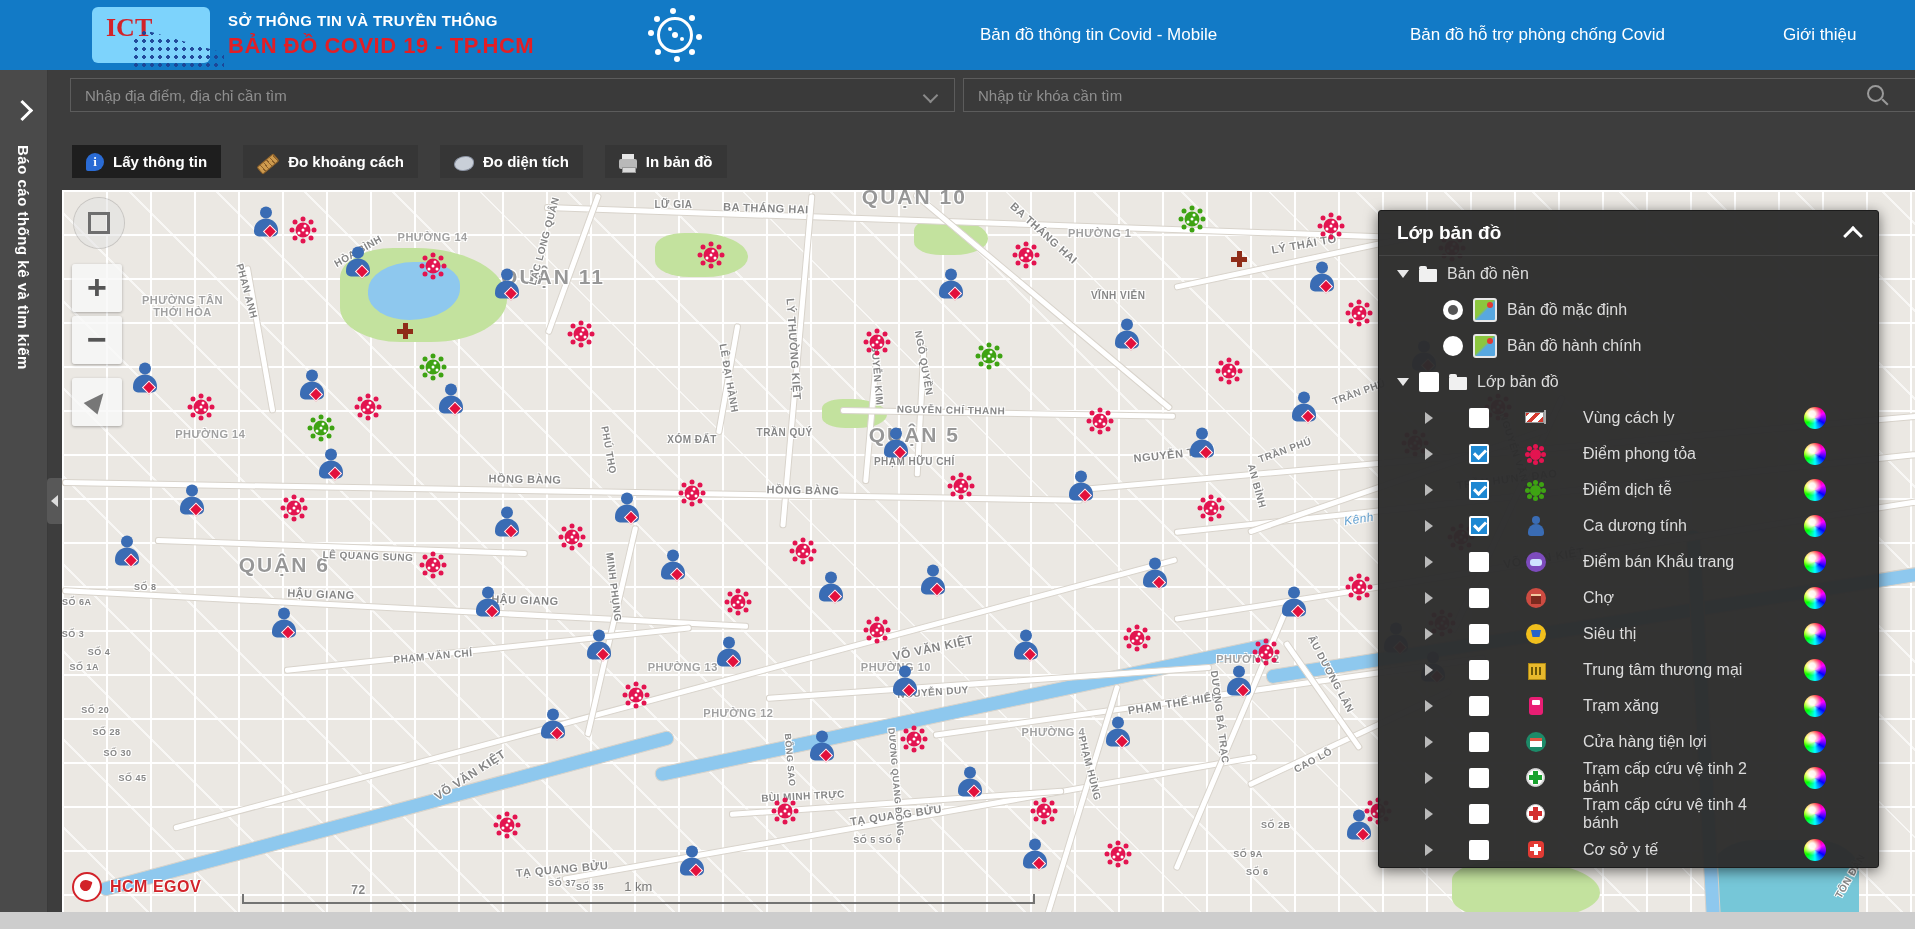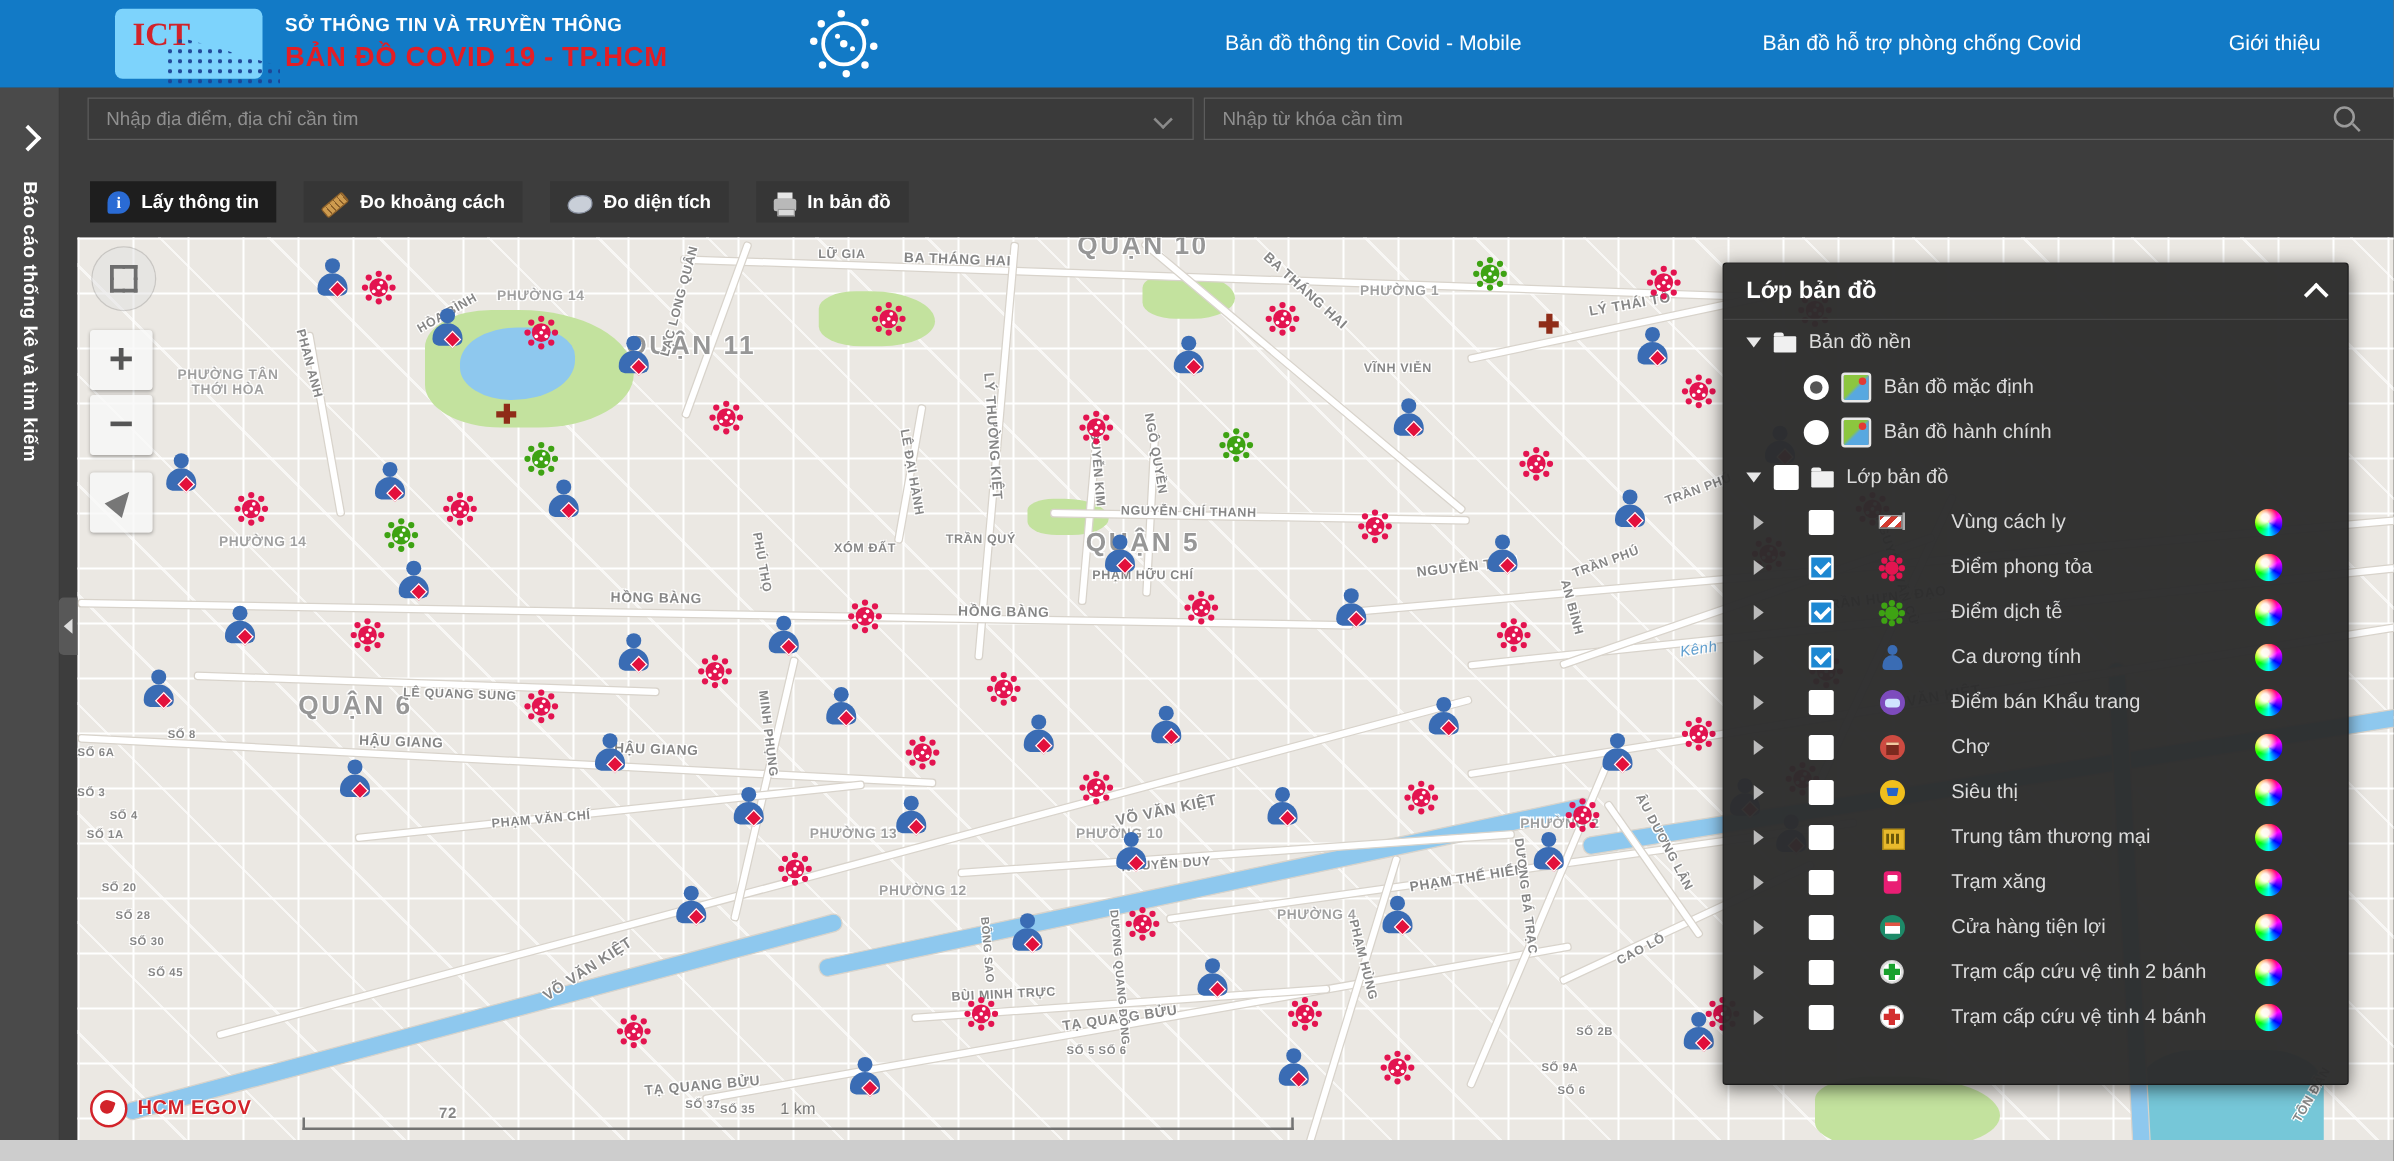--- a/index.html
+++ b/index.html
@@ -125,21 +125,21 @@
 
   
   .panel{position:absolute;left:1378px;top:210px;width:501px;height:658px;background:rgba(44,44,44,.97);
     border:1px solid #1c1c1c;border-radius:3px;box-shadow:0 3px 14px rgba(0,0,0,.55);z-index:20;box-sizing:border-box;}
   .panel-header{height:44px;display:flex;align-items:center;padding:0 18px;border-bottom:1px solid #454545;cursor:pointer;}
   .panel-title{color:#fff;font-size:19px;font-weight:bold;}
   .chev-up{margin-left:auto;width:11px;height:11px;border-left:3px solid #fff;border-top:3px solid #fff;transform:rotate(45deg);margin-top:6px;}
   .tree-row{height:36px;display:flex;align-items:center;gap:10px;color:#dcdcdc;font-size:16px;cursor:pointer;}
   .grp{padding-left:18px;}
   .base-row{padding-left:64px;}
-  .layer-row{padding-left:24px;gap:36px;}
+  .layer-row{padding-left:46px;gap:36px;}
   .caret-down{width:0;height:0;border-left:6px solid transparent;border-right:6px solid transparent;border-top:8px solid #e8e8e8;flex:0 0 auto;}
   .caret-right{width:0;height:0;border-top:6px solid transparent;border-bottom:6px solid transparent;border-left:8px solid #b9b9b9;flex:0 0 auto;}
   .folder{width:18px;height:13px;background:#f0f0f0;border-radius:1px;position:relative;margin-top:2px;flex:0 0 auto;}
   .folder::before{content:"";position:absolute;top:-3px;left:0;width:8px;height:3px;background:#f0f0f0;border-radius:2px 2px 0 0;}
   .radio{width:20px;height:20px;border-radius:50%;background:#fff;position:relative;flex:0 0 auto;}
   .selected .radio::after{content:"";position:absolute;inset:5px;border-radius:50%;background:#555;}
   .cb{width:20px;height:20px;background:#fff;border-radius:2px;position:relative;flex:0 0 auto;box-sizing:border-box;}
   .checked .cb{background:#1e88d2;border:2px solid #fff;}
   .checked .cb::after{content:"";position:absolute;left:3px;top:3px;width:9px;height:5px;border-left:3px solid #fff;border-bottom:3px solid #fff;transform:rotate(-45deg);}
   .mapthumb{width:20px;height:20px;border-radius:3px;border:2px solid #e8e8e8;background:linear-gradient(135deg,#8cc63f 0 45%,#58a8e0 55%);position:relative;box-sizing:content-box;flex:0 0 auto;}
@@ -289,21 +289,21 @@
         <div class="road" style="left: 10%; top: 10%; width: 8%; transform: rotate(80deg);"></div>
       </div>
     <div>
         <div class="maplabel district" style="left: 46%; top: 1%; font-size: 21px; transform: translate(-50%, -50%);">QUẬN 10</div>
         <div class="maplabel district" style="left: 26.5%; top: 12%; font-size: 21px; transform: translate(-50%, -50%);">QUẬN 11</div>
         <div class="maplabel district" style="left: 46%; top: 34%; font-size: 21px; transform: translate(-50%, -50%);">QUẬN 5</div>
         <div class="maplabel district" style="left: 12%; top: 52%; font-size: 21px; transform: translate(-50%, -50%);">QUẬN 6</div>
       </div>
     <div>
         <div class="maplabel ward" style="left: 20%; top: 6.5%; font-size: 11px; transform: translate(-50%, -50%);">PHƯỜNG 14</div>
-        <div class="maplabel ward" style="left: 56%; top: 6%; font-size: 11px; transform: translate(-50%, -50%); margin-left: 20px;">PHƯỜNG 1</div>
+        <div class="maplabel ward" style="left: 56%; top: 6%; font-size: 11px; transform: translate(-50%, -50%);">PHƯỜNG 1</div>
         <div class="maplabel ward" style="left: 6.5%; top: 16%; font-size: 11px; transform: translate(-50%, -50%);">PHƯỜNG TÂN
 THỚI HÒA</div>
         <div class="maplabel ward" style="left: 8%; top: 33.8%; font-size: 11px; transform: translate(-50%, -50%);">PHƯỜNG 14</div>
         <div class="maplabel ward" style="left: 33.5%; top: 66%; font-size: 11px; transform: translate(-50%, -50%);">PHƯỜNG 13</div>
         <div class="maplabel ward" style="left: 45%; top: 66%; font-size: 11px; transform: translate(-50%, -50%);">PHƯỜNG 10</div>
         <div class="maplabel ward" style="left: 36.5%; top: 72.5%; font-size: 11px; transform: translate(-50%, -50%);">PHƯỜNG 12</div>
         <div class="maplabel ward" style="left: 53.5%; top: 75%; font-size: 11px; transform: translate(-50%, -50%);">PHƯỜNG 4</div>
         <div class="maplabel ward" style="left: 64%; top: 65%; font-size: 11px; transform: translate(-50%, -50%);">PHƯỜNG 2</div>
       </div>
     <div>
@@ -677,17 +677,26 @@
         </div>
         <div class="tree-row layer-row i-aid4">
           <span class="caret-right"></span>
           <span class="cb"></span>
           <span class="licon">
             <span class="hbar"></span>
           </span>
           <span>Trạm cấp cứu vệ tinh 4 bánh</span>
           <span class="wheel"></span>
         </div>
+        <div class="tree-row layer-row i-medical">
+          <span class="caret-right"></span>
+          <span class="cb"></span>
+          <span class="licon">
+            <span class="hbar"></span>
+          </span>
+          <span>Cơ sở y tế</span>
+          <span class="wheel"></span>
+        </div>
       </div>
   </div>
 
   <div class="bottom-strip"></div>
 </div>
 
 </body></html>

